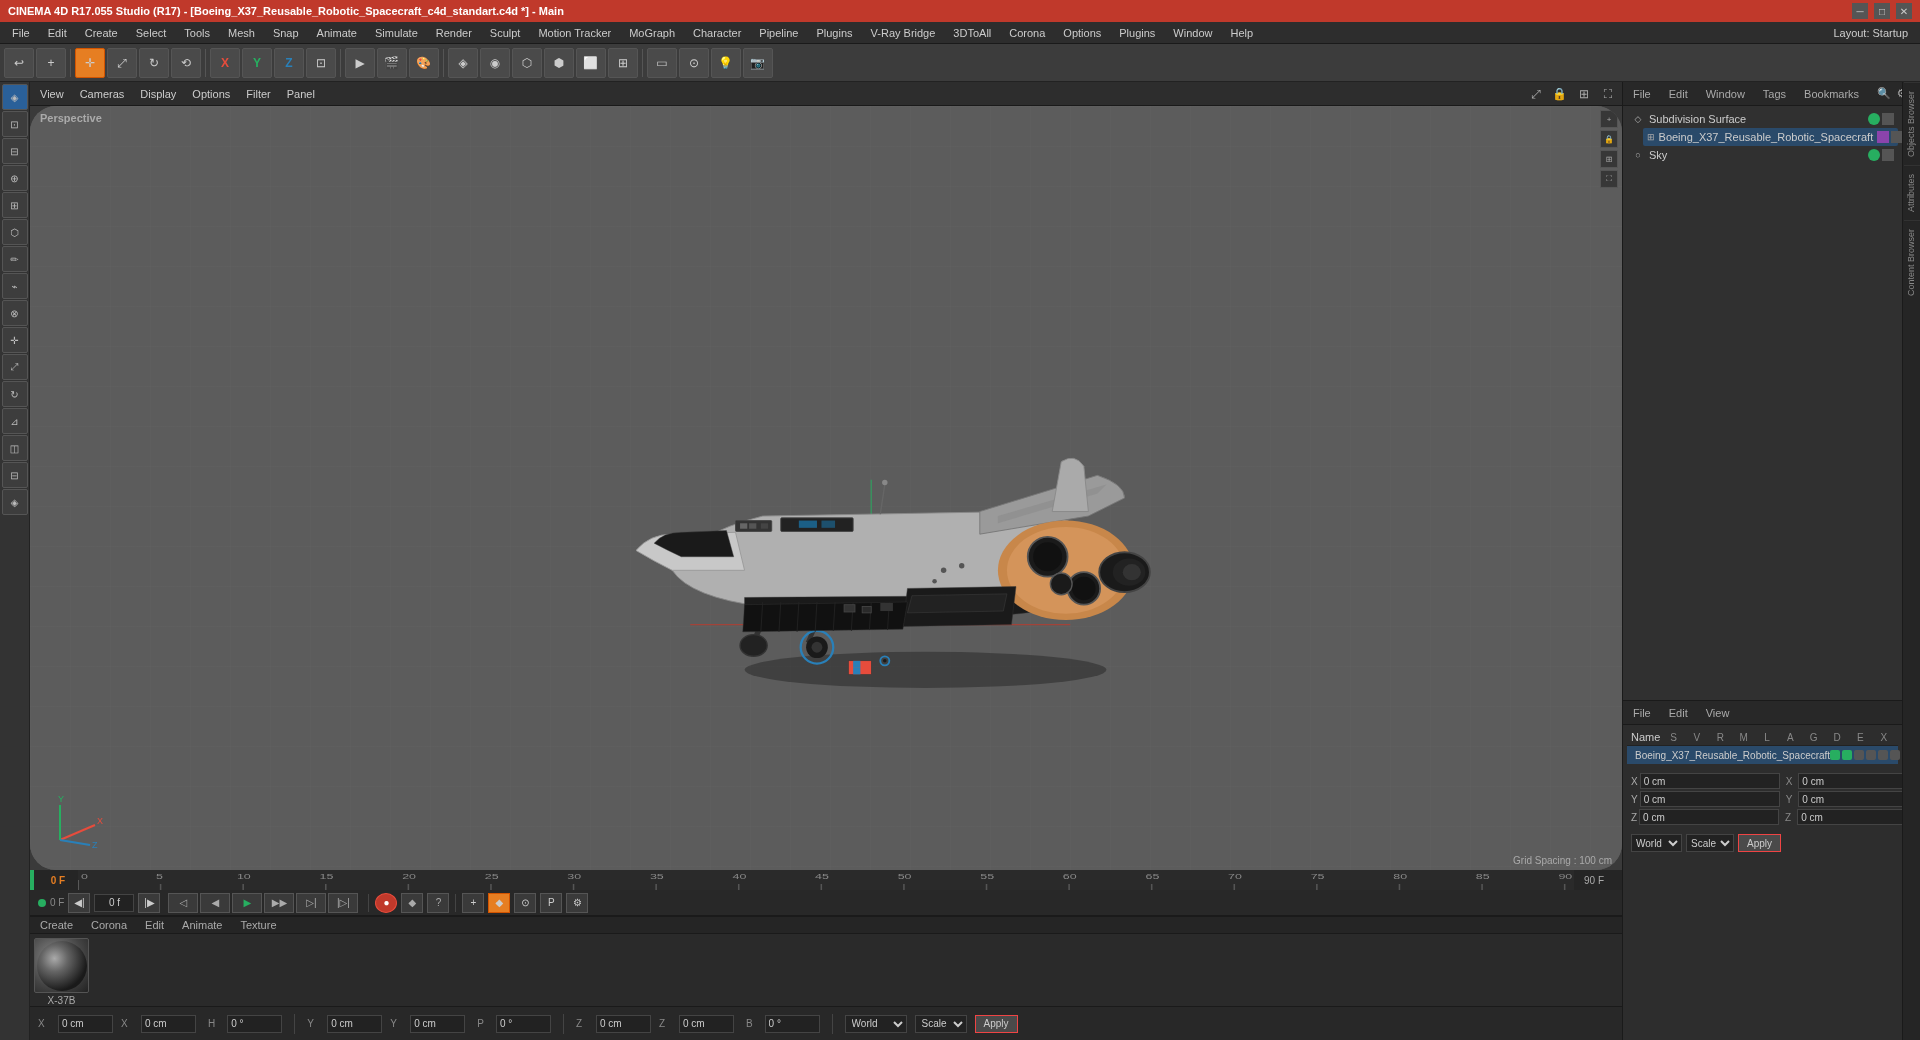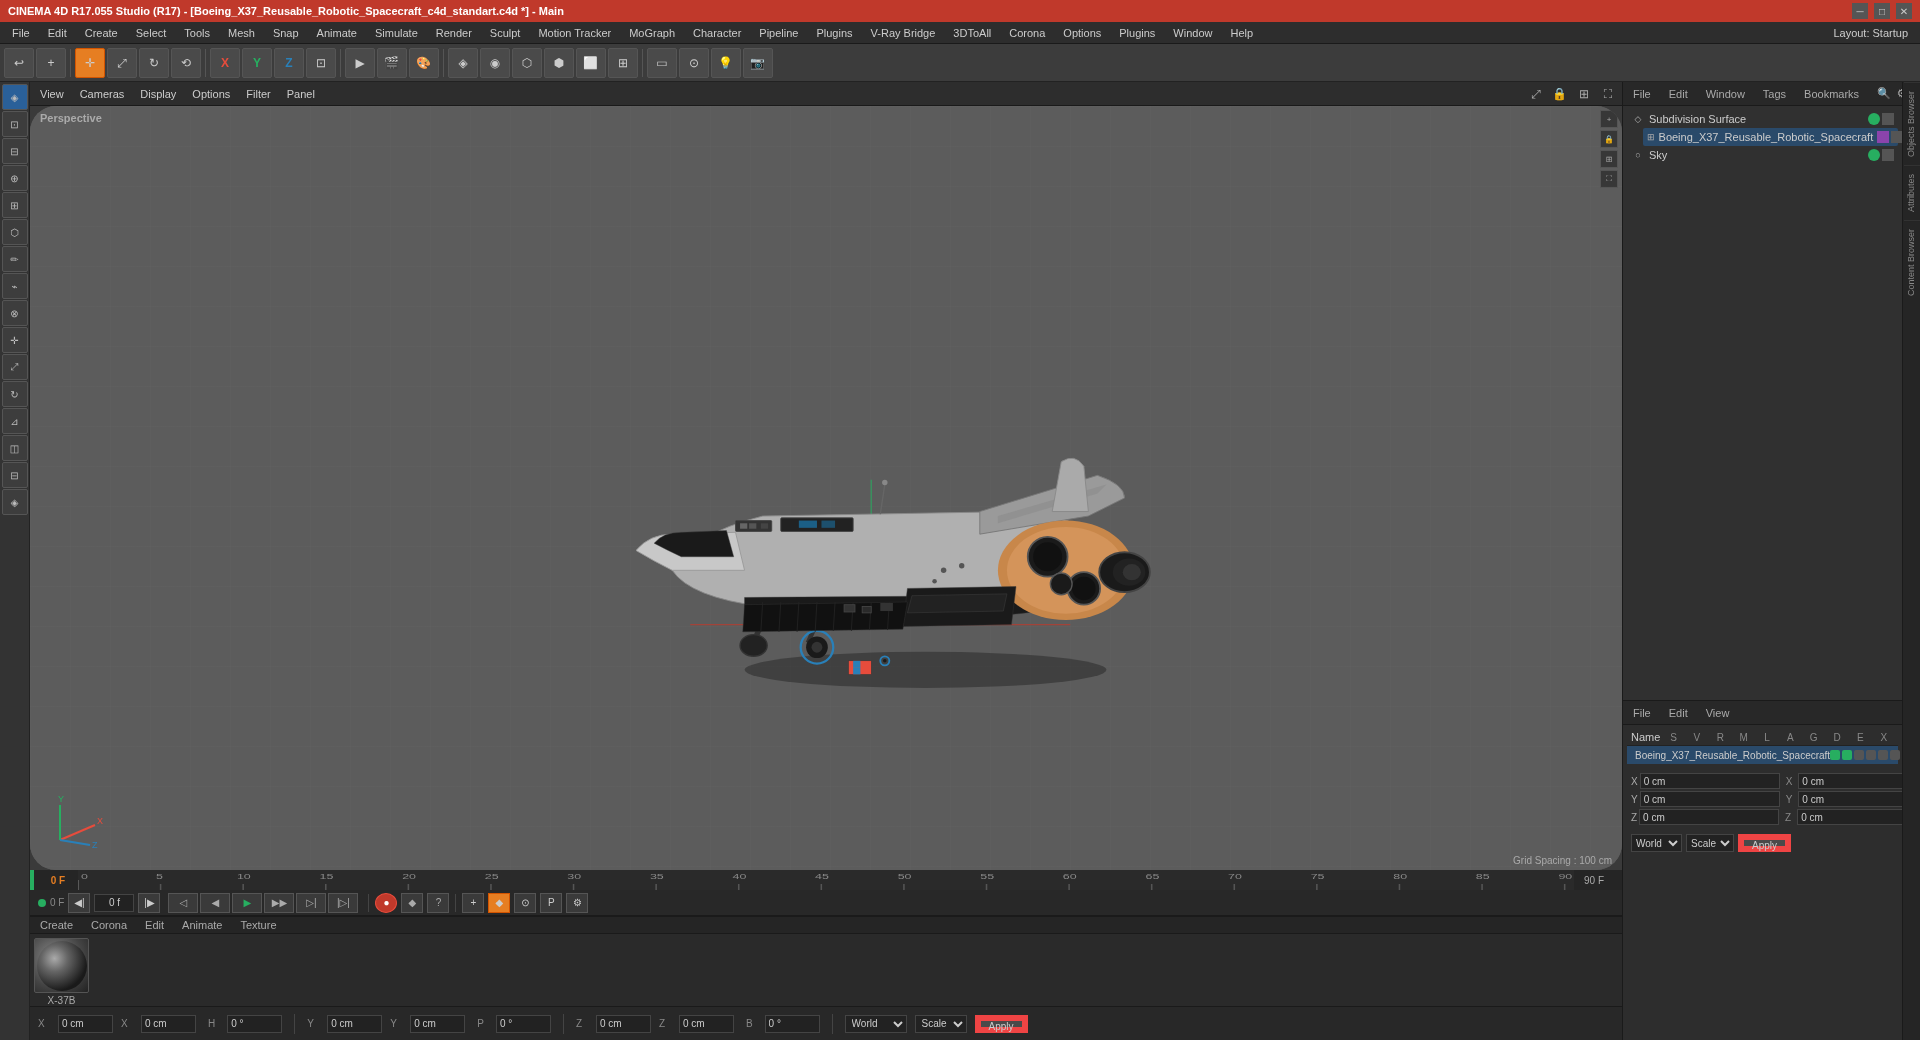--- a/index.html
+++ b/index.html
@@ -189,21 +189,21 @@
     }
     .coord-label { color: #888; font-size: 10px; width: 12px; }
     .coord-input {
       width: 55px; height: 18px; background: #222; border: 1px solid #444; color: #ccc; font-size: 10px; padding: 0 3px;
     }
     .coord-sep { width: 1px; height: 20px; background: #444; margin: 0 4px; }
     .coord-select {
       height: 18px; background: #222; border: 1px solid #444; color: #ccc; font-size: 10px; padding: 0 2px;
     }
     .apply-btn {
-      height: 18px; background: #4a4a4a; border: 6px solid #ef4444; color: #ccc; font-size: 10px; padding: 0 8px; cursor: pointer;
+      height: 18px; background: #4a4a4a; border: 1px solid #ef4444; color: #ccc; font-size: 10px; padding: 0 8px; cursor: pointer;
     }
 
     
     #right-tabs {
       width: 18px; background: #252525; display: flex; flex-direction: column; align-items: center; border-left: 1px solid #1a1a1a;
     }
     .r-tab {
       width: 16px; writing-mode: vertical-rl; text-orientation: mixed; transform: rotate(180deg); padding: 8px 2px; color: #888; font-size: 9px; cursor: pointer; border-bottom: 1px solid #333;
     }
 

